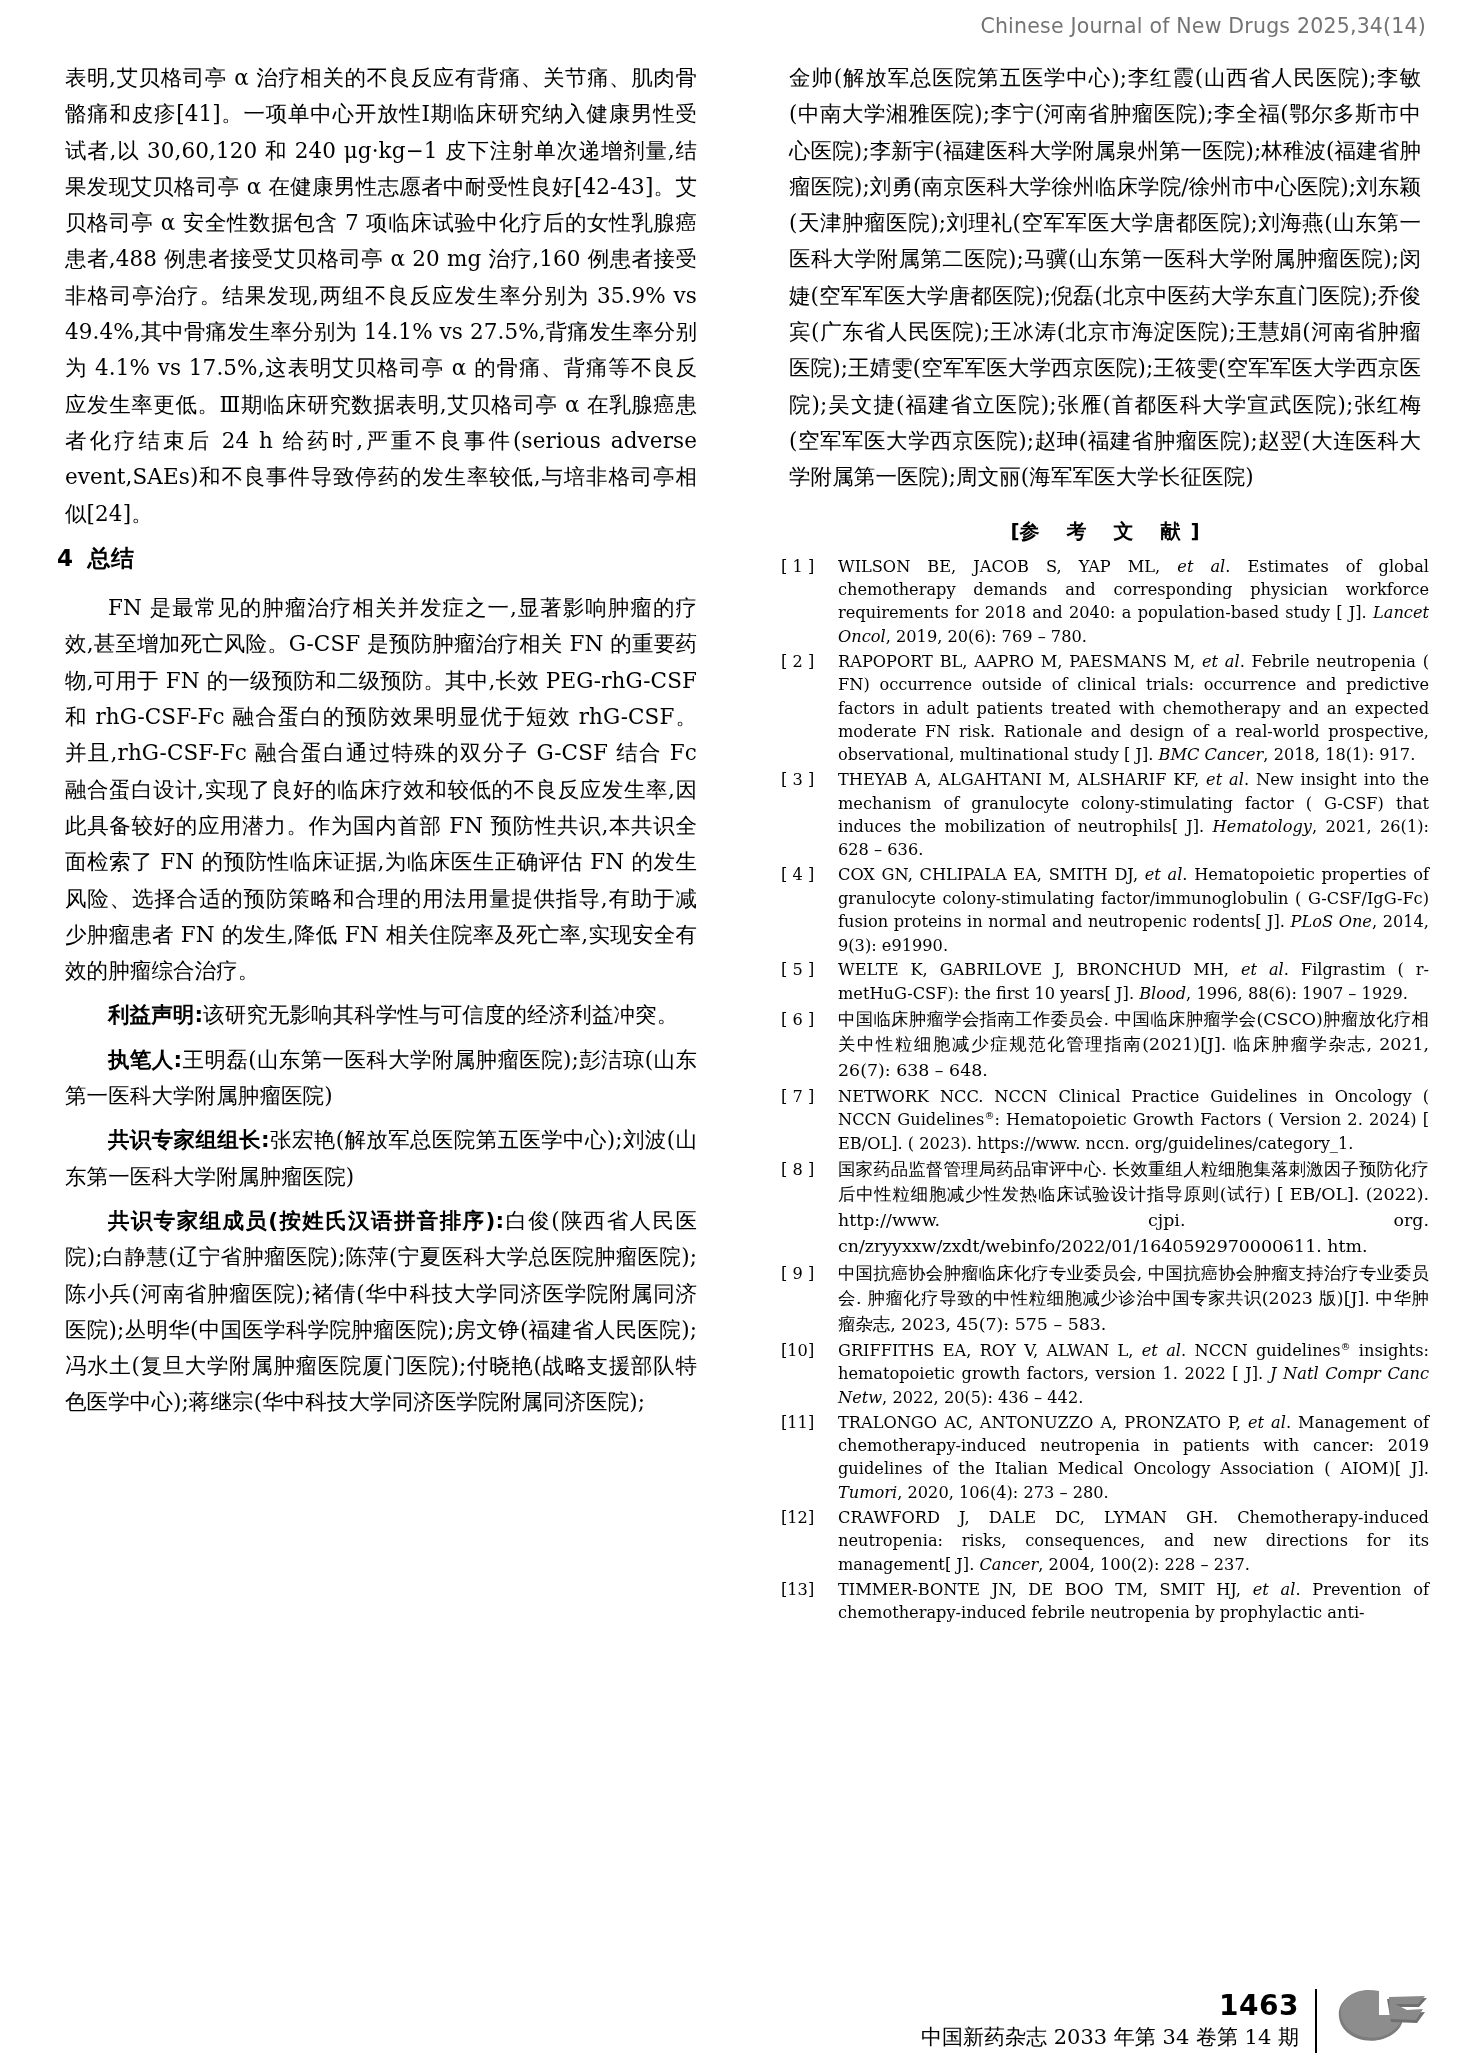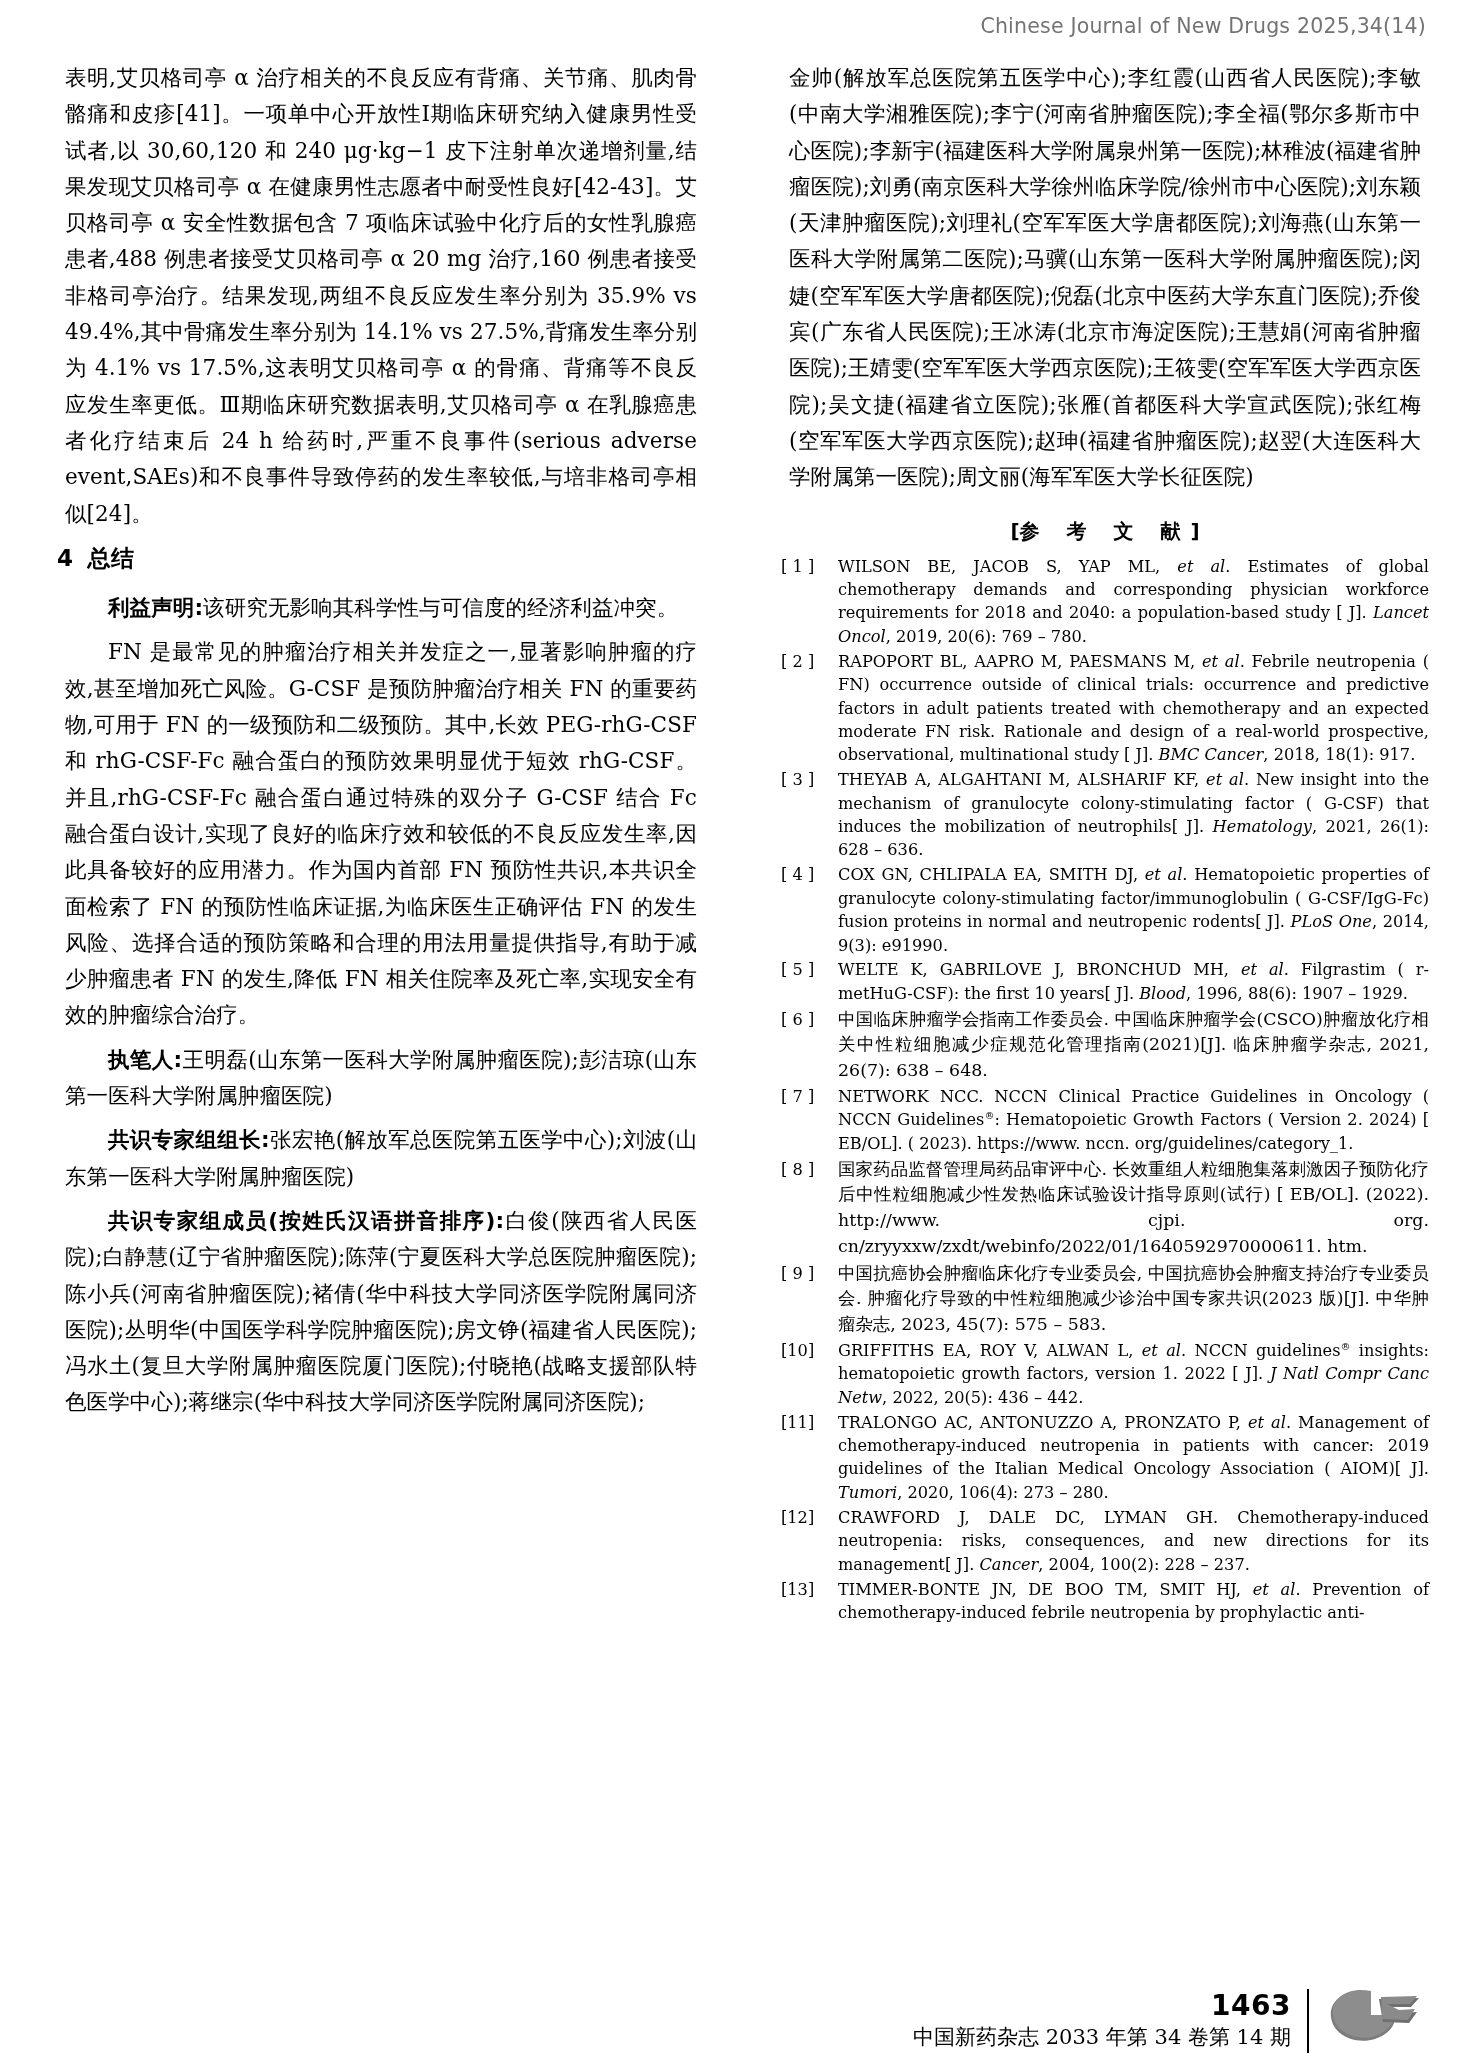--- a/index.html
+++ b/index.html
@@ -124,21 +124,21 @@
     line-height: 25.6px;
     text-align: justify;
     text-justify: inter-ideograph;
   }
   ul.reflist li.cnref .rno { font-size: 16.2px; }
 
   
   .footer {
     position: absolute;
     left: 57px;
-    right: 60px;
+    right: 52px;
     bottom: 18px;
     height: 96px;
   }
   .footer-inner {
     position: absolute;
     right: 0;
     bottom: 0;
     display: flex;
     align-items: flex-end;
   }
@@ -174,23 +174,23 @@
   <div class="columns">
 
     <div class="col col-left">
 
       <p class="cn">表明,艾贝格司亭 α 治疗相关的不良反应有背痛、关节痛、肌肉骨骼痛和皮疹[41]。一项单中心开放性Ⅰ期临床研究纳入健康男性受试者,以 30,60,120 和 240 μg·kg−1 皮下注射单次递增剂量,结果发现艾贝格司亭 α 在健康男性志愿者中耐受性良好[42-43]。艾贝格司亭 α 安全性数据包含 7 项临床试验中化疗后的女性乳腺癌患者,488 例患者接受艾贝格司亭 α 20 mg 治疗,160 例患者接受非格司亭治疗。结果发现,两组不良反应发生率分别为 35.9% vs 49.4%,其中骨痛发生率分别为 14.1% vs 27.5%,背痛发生率分别为 4.1% vs 17.5%,这表明艾贝格司亭 α 的骨痛、背痛等不良反应发生率更低。Ⅲ期临床研究数据表明,艾贝格司亭 α 在乳腺癌患者化疗结束后 24 h 给药时,严重不良事件(serious adverse event,SAEs)和不良事件导致停药的发生率较低,与培非格司亭相似[24]。</p>
 
       <h2 class="sect">
         <span class="num">4</span><span>总结</span>
       </h2>
 
+      <p class="cn indent">FN 是最常见的肿瘤治疗相关并发症之一,显著影响肿瘤的疗效,甚至增加死亡风险。G-CSF 是预防肿瘤治疗相关 FN 的重要药物,可用于 FN 的一级预防和二级预防。其中,长效 PEG-rhG-CSF 和 rhG-CSF-Fc 融合蛋白的预防效果明显优于短效 rhG-CSF。并且,rhG-CSF-Fc 融合蛋白通过特殊的双分子 G-CSF 结合 Fc 融合蛋白设计,实现了良好的临床疗效和较低的不良反应发生率,因此具备较好的应用潜力。作为国内首部 FN 预防性共识,本共识全面检索了 FN 的预防性临床证据,为临床医生正确评估 FN 的发生风险、选择合适的预防策略和合理的用法用量提供指导,有助于减少肿瘤患者 FN 的发生,降低 FN 相关住院率及死亡率,实现安全有效的肿瘤综合治疗。</p>
+
       <p class="cn indent"><span class="bold-run">利益声明:</span><span>该研究无影响其科学性与可信度的经济利益冲突。</span></p>
-
-      <p class="cn indent">FN 是最常见的肿瘤治疗相关并发症之一,显著影响肿瘤的疗效,甚至增加死亡风险。G-CSF 是预防肿瘤治疗相关 FN 的重要药物,可用于 FN 的一级预防和二级预防。其中,长效 PEG-rhG-CSF 和 rhG-CSF-Fc 融合蛋白的预防效果明显优于短效 rhG-CSF。并且,rhG-CSF-Fc 融合蛋白通过特殊的双分子 G-CSF 结合 Fc 融合蛋白设计,实现了良好的临床疗效和较低的不良反应发生率,因此具备较好的应用潜力。作为国内首部 FN 预防性共识,本共识全面检索了 FN 的预防性临床证据,为临床医生正确评估 FN 的发生风险、选择合适的预防策略和合理的用法用量提供指导,有助于减少肿瘤患者 FN 的发生,降低 FN 相关住院率及死亡率,实现安全有效的肿瘤综合治疗。</p>
 
       <p class="cn indent"><span class="bold-run">执笔人:</span><span>王明磊(山东第一医科大学附属肿瘤医院);彭洁琼(山东第一医科大学附属肿瘤医院)</span></p>
 
       <p class="cn indent"><span class="bold-run">共识专家组组长:</span><span>张宏艳(解放军总医院第五医学中心);刘波(山东第一医科大学附属肿瘤医院)</span></p>
 
       <p class="cn indent"><span class="bold-run">共识专家组成员(按姓氏汉语拼音排序):</span><span>白俊(陕西省人民医院);白静慧(辽宁省肿瘤医院);陈萍(宁夏医科大学总医院肿瘤医院);陈小兵(河南省肿瘤医院);褚倩(华中科技大学同济医学院附属同济医院);丛明华(中国医学科学院肿瘤医院);房文铮(福建省人民医院);冯水土(复旦大学附属肿瘤医院厦门医院);付晓艳(战略支援部队特色医学中心);蒋继宗(华中科技大学同济医学院附属同济医院);</span></p>
 
     </div>
 
     <div class="col col-right">

